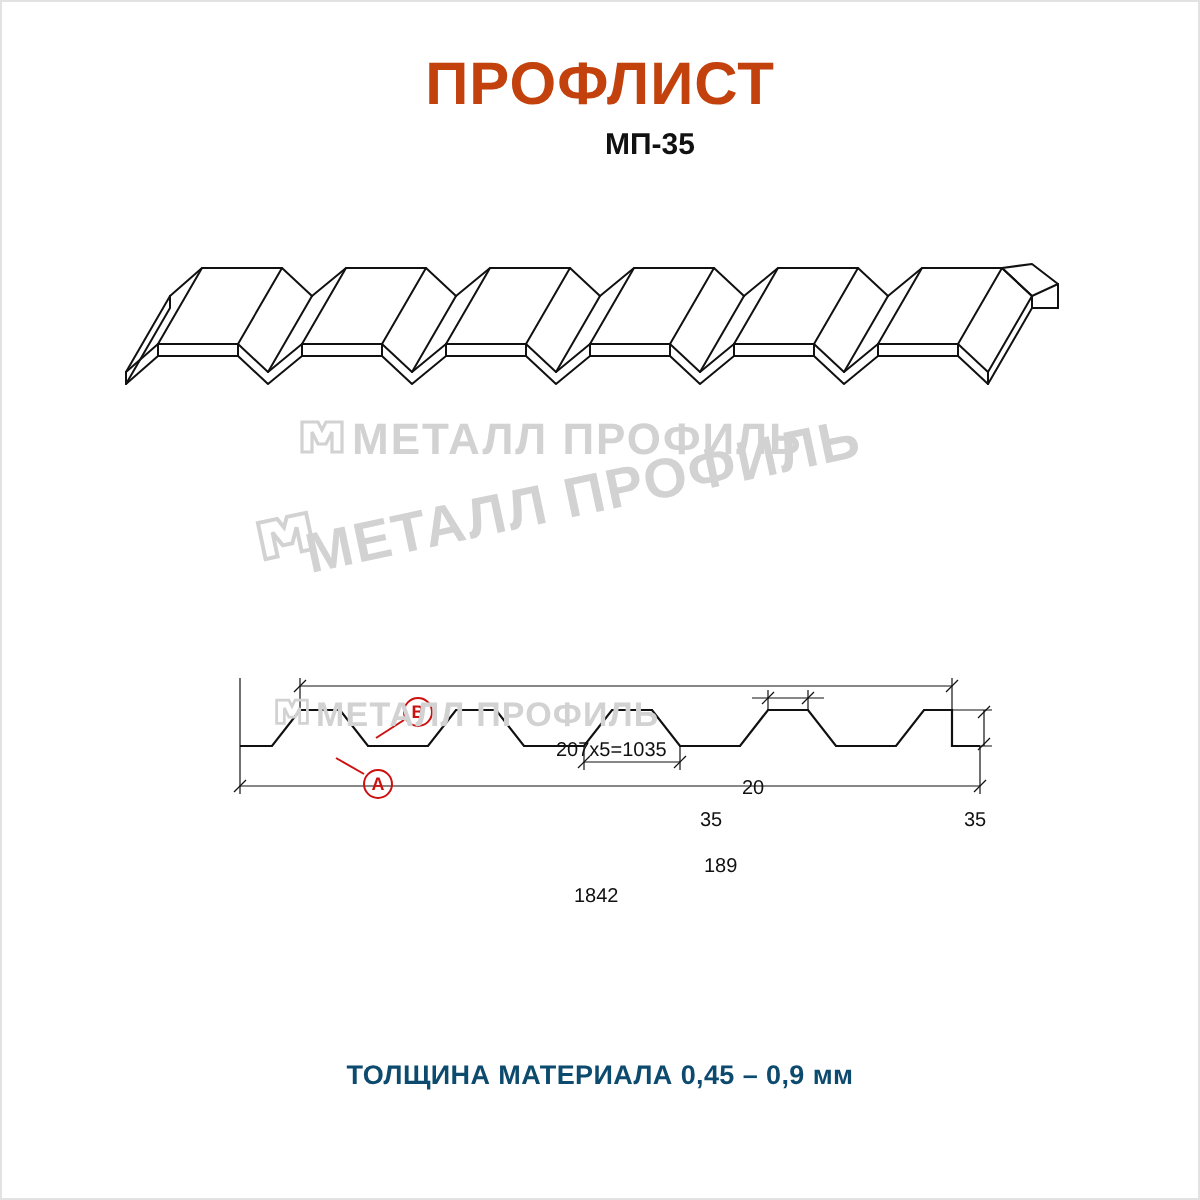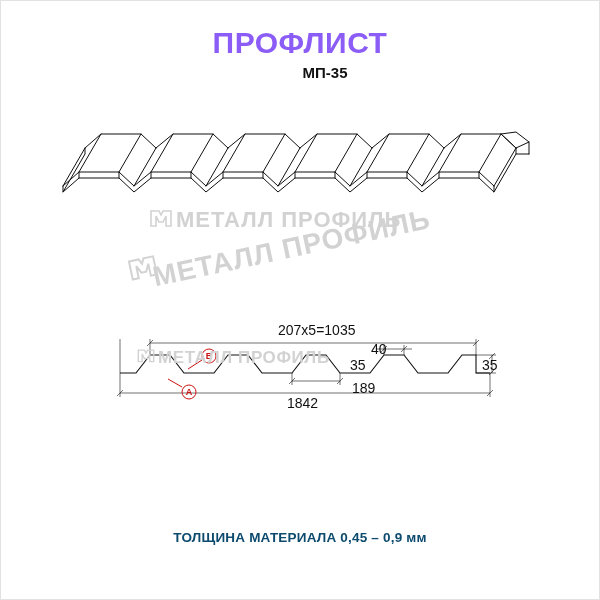--- a/index.html
+++ b/index.html
@@ -31,21 +31,21 @@
   }
   .title {
     position: absolute;
     top: 26px;
     left: 0;
     width: 600px;
     text-align: center;
     font-size: 30px;
     font-weight: bold;
     letter-spacing: 0.5px;
-    color: #8b5cf6;
+    color: #c2410c;
   }
   .subtitle {
     position: absolute;
     top: 64px;
     left: 0;
     width: 600px;
     text-align: center;
     font-size: 15px;
     font-weight: bold;
     color: #111111;
@@ -97,24 +97,25 @@
     top: 348px;
     font-size: 17px;
     letter-spacing: 0.6px;
   }
   .wm-logo {
     position: absolute;
     pointer-events: none;
   }
   .dim-label {
     position: absolute;
-    font-size: 14px;
+    font-size: 10px;
     color: #111111;
     font-family: "Liberation Sans", sans-serif;
     white-space: nowrap;
+    margin-top: 48px;
   }
 </style>
 </head>
 <body>
 
 <div class="page">
 
   <div class="frame-border"></div>
 
   <div class="title">ПРОФЛИСТ</div>
@@ -251,21 +252,21 @@
       <circle cx="99" cy="41" r="7"></circle>
       <circle cx="79" cy="77" r="7"></circle>
     </g>
     <g fill="#cc1111" font-family="Liberation Sans, sans-serif" font-size="9" font-weight="bold">
       <text x="99" y="44" text-anchor="middle">B</text>
       <text x="79" y="80" text-anchor="middle">A</text>
     </g>
   </svg>
 
   <div class="dim-label" style="left:278px; top:322px;">207х5=1035</div>
-  <div class="dim-label" style="left:371px; top:341px;">40</div>
+  <div class="dim-label" style="left:371px; top:341px;">20</div>
   <div class="dim-label" style="left:350px; top:357px;">35</div>
   <div class="dim-label" style="left:482px; top:357px;">35</div>
   <div class="dim-label" style="left:352px; top:380px;">189</div>
   <div class="dim-label" style="left:287px; top:395px;">1842</div>
 
   <div class="wm wm-3">МЕТАЛЛ ПРОФИЛЬ</div>
   <svg class="wm-logo" style="left:136px; top:346px;" width="20" height="19" viewBox="0 0 26 24">
     <path d="M3,20 L3,5 L11,5 L13,9 L15,5 L23,5 L23,20 L18,20 L18,10 L15,16 L11,16 L8,10 L8,20 Z" fill="none" stroke="#d2d2d2" stroke-width="1.8"></path>
   </svg>
 

